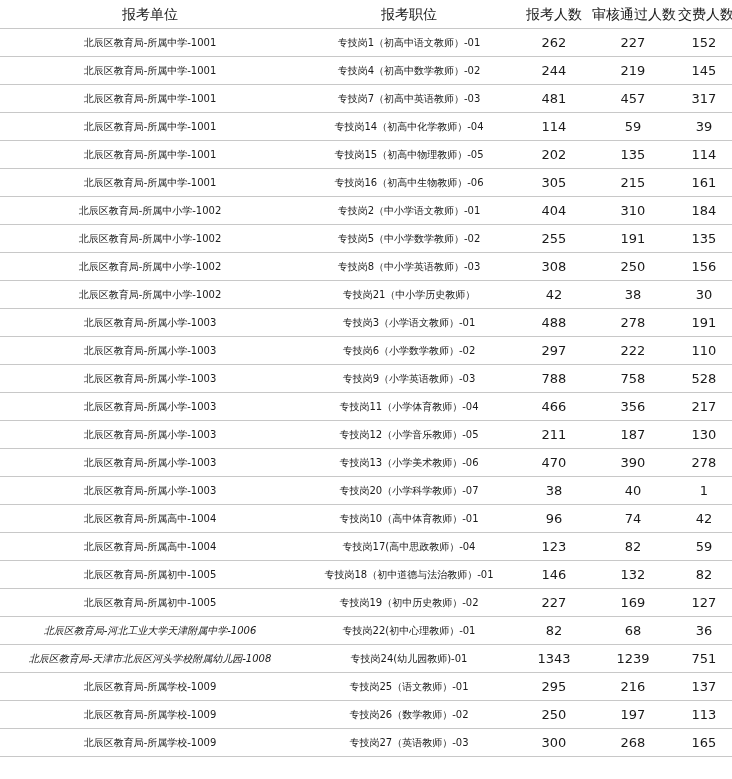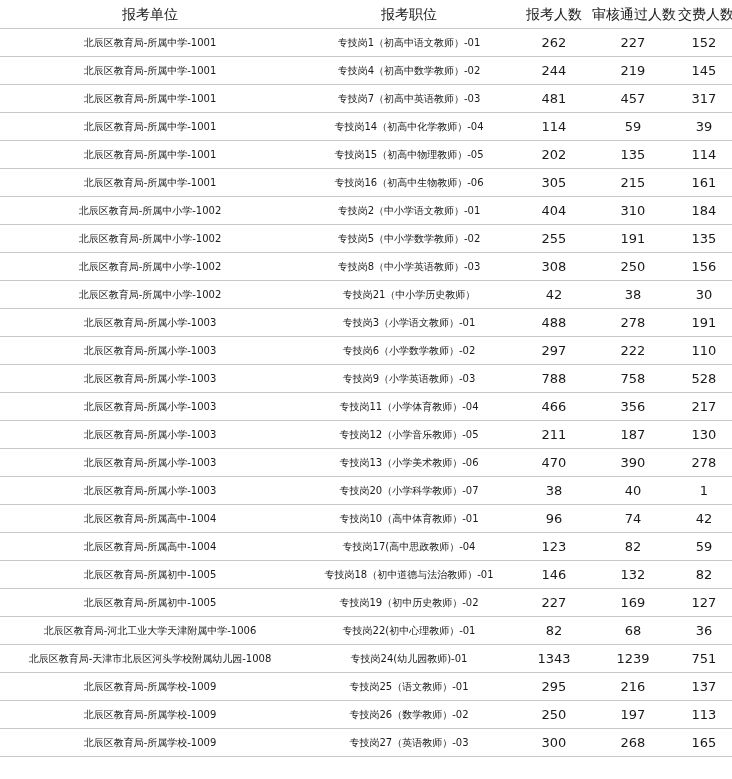--- a/index.html
+++ b/index.html
@@ -43,21 +43,21 @@
     height: 28px;
     line-height: 28px;
   }
   #report-table tbody td.unit,
   #report-table tbody td.post {
     font-size: 10px;
   }
   #report-table tbody td.num {
     font-size: 13px;
   }
-  .shrink { font-size: 11.5px; }
+  .shrink { font-size: 11.5px; font-style: italic; }
 </style>
 </head>
 <body>
 
 <table id="report-table">
   <colgroup>
     <col class="c-unit">
     <col class="c-post">
     <col class="c-apply">
     <col class="c-pass">

